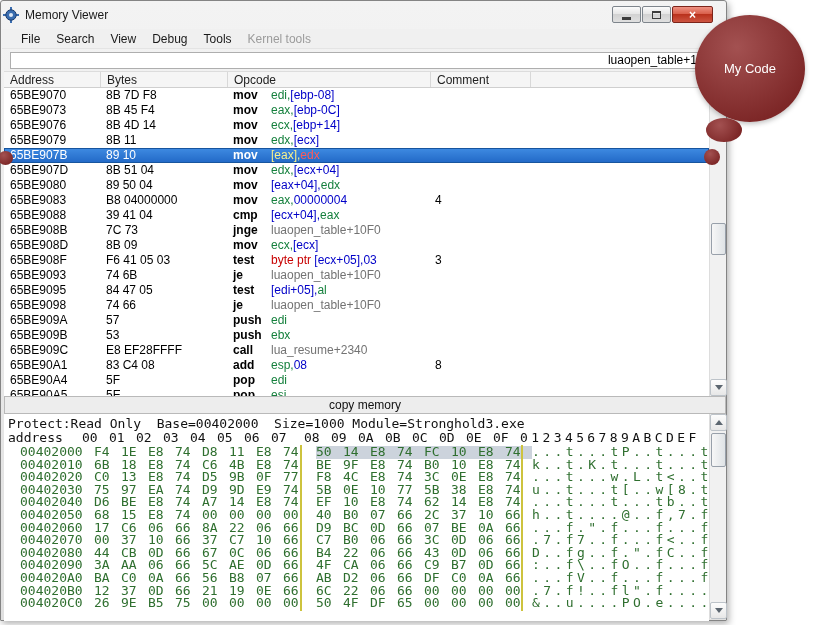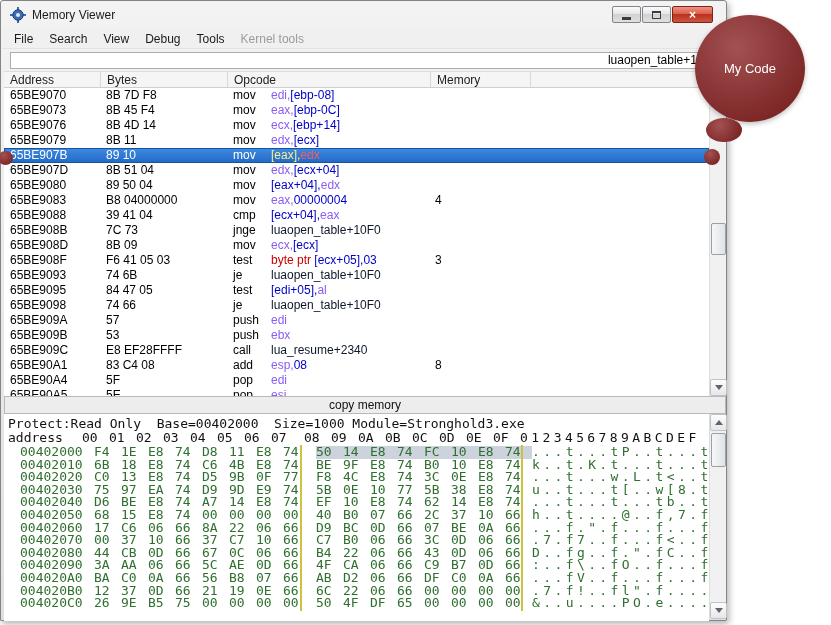--- a/index.html
+++ b/index.html
@@ -2,55 +2,55 @@
 <html><head>
 <meta charset="utf-8">
 <style>
   *{margin:0;padding:0;box-sizing:border-box}
   html,body{width:831px;height:625px}
   body{position:relative;background:#fff;font-family:"Liberation Sans",sans-serif;overflow:hidden}
 
   
   .window{position:absolute;left:0;top:0;width:727px;height:621px;background:linear-gradient(#f3f3f3,#e0e0e0);
           border:1px solid #848484;border-radius:3px 3px 1px 1px;box-shadow:2px 3px 7px rgba(0,0,0,.3);z-index:1}
-  .titlebar{position:absolute;left:0;top:0;right:0;height:27px;display:flex;align-items:center;padding-left:9px}
+  .titlebar{position:absolute;left:0;top:0;right:0;height:27px;display:flex;align-items:center;padding-left:2px}
   .title-text{font-size:12px;color:#1a1a1a;margin-left:6px}
   .caption-buttons{position:absolute;right:13px;top:5px;display:flex;gap:1px}
   .cap-btn{width:29px;height:17px;border:1px solid #7e858c;border-radius:2px;
            background:linear-gradient(#fbfbfb 0%,#e6e6e6 45%,#d2d2d2 50%,#e0e0e0 100%);
            display:flex;align-items:center;justify-content:center}
   .cap-btn.close{width:41px;border-color:#7c241a;color:#fff;font-size:12px;font-weight:bold;
            background:linear-gradient(#ee9182 0%,#d9604c 45%,#b9321d 50%,#cd5441 100%)}
   .min-glyph{width:9px;height:3px;background:#3c3c3c;margin-top:8px}
   .max-glyph{width:9px;height:8px;border:1px solid #3c3c3c;border-top-width:2px}
 
   .menubar{position:absolute;left:1px;top:28px;right:1px;height:20px;background:#f0f0f0;display:flex;
-           align-items:center;font-size:12px;color:#1a1a1a;padding-left:4px;border-bottom:1px solid #e4e4e4}
+           align-items:center;font-size:12px;color:#1a1a1a;padding-left:11px;border-bottom:1px solid #e4e4e4}
   .menu-item{padding:3px 8px;cursor:default}
   .menu-item.disabled{color:#9b9b9b}
 
   .addressbar{position:absolute;left:9px;top:51px;width:708px;height:17px;background:#fff;border:1px solid #aeaeae;
               text-align:right;font-size:12px;line-height:15px;color:#000}
 
   
   .listheader{position:absolute;left:3px;top:70px;width:722px;height:17px;background:#f5f5f5;
               border-top:1px solid #dcdcdc;border-bottom:1px solid #cfcfcf;font-size:12px;color:#222;display:flex}
   .hcell{padding:1px 0 0 6px;border-right:1px solid #d8d8d8;height:100%}
   .hc-address{width:97px}.hc-bytes{width:127px}.hc-opcode{width:203px}.hc-comment{width:100px}
   .hc-fill{flex:1;border-right:none}
 
   .disasm{position:absolute;left:3px;top:87px;width:705px;height:308px;background:#fff;overflow:hidden}
   .dr{position:relative;height:15px;line-height:15px;font-size:12px;color:#000;white-space:nowrap}
   .dr.sel{background:linear-gradient(#3f8be2,#2168c6);color:#fff;box-shadow:inset 0 0 0 1px #17559e}
   .c-addr{position:absolute;left:6px}
   .c-bytes{position:absolute;left:102px}
   .c-op{position:absolute;left:229px}
-  .mn{display:inline-block;min-width:38px;font-weight:normal}
+  .mn{display:inline-block;min-width:38px;font-weight:bold}
   .c-cm{position:absolute;left:431px}
-  .op-reg{color:#8b5cf6}.op-mem,.op-num{color:#0000c8}.op-sym{color:#0f172a}.op-kw{color:#c80000}
+  .op-reg{color:#15803d}.op-mem,.op-num{color:#0000c8}.op-sym{color:#737373}.op-kw{color:#c80000}
   .dr.sel .op-mem{color:#f7f18c}.dr.sel .op-reg{color:#ff5a5a}
 
   
   .copybar{position:absolute;left:3px;top:395px;width:722px;height:18px;background:#ededed;border:1px solid #b9b9b9;
            display:flex;align-items:center;justify-content:center;font-family:Liberation Sans, sans-serif;
            font-size:12px;color:#111;cursor:default}
 
   
   .hexpane{position:absolute;left:3px;top:413px;width:705px;height:207px;background:#fff;overflow:hidden;
            font-family:"DejaVu Sans Mono",monospace;color:#2f6f2f}
@@ -127,21 +127,21 @@
     <span class="menu-item">Tools</span>
     <span class="menu-item disabled">Kernel tools</span>
   </div>
 
   <div class="addressbar">luaopen_table+1060</div>
 
   <div class="listheader">
     <span class="hcell hc-address">Address</span>
     <span class="hcell hc-bytes">Bytes</span>
     <span class="hcell hc-opcode">Opcode</span>
-    <span class="hcell hc-comment">Memory</span>
+    <span class="hcell hc-comment">Comment</span>
     <span class="hcell hc-fill"></span>
   </div>
 
   <div class="disasm">
       <div class="dr">
         <span class="c-addr">65BE9070</span>
         <span class="c-bytes">8B 7D F8</span>
         <span class="c-op"><b class="mn">mov</b><span class="op-reg">edi,</span><span class="op-mem">[ebp-08]</span></span>
         <span class="c-cm"></span>
       </div>

